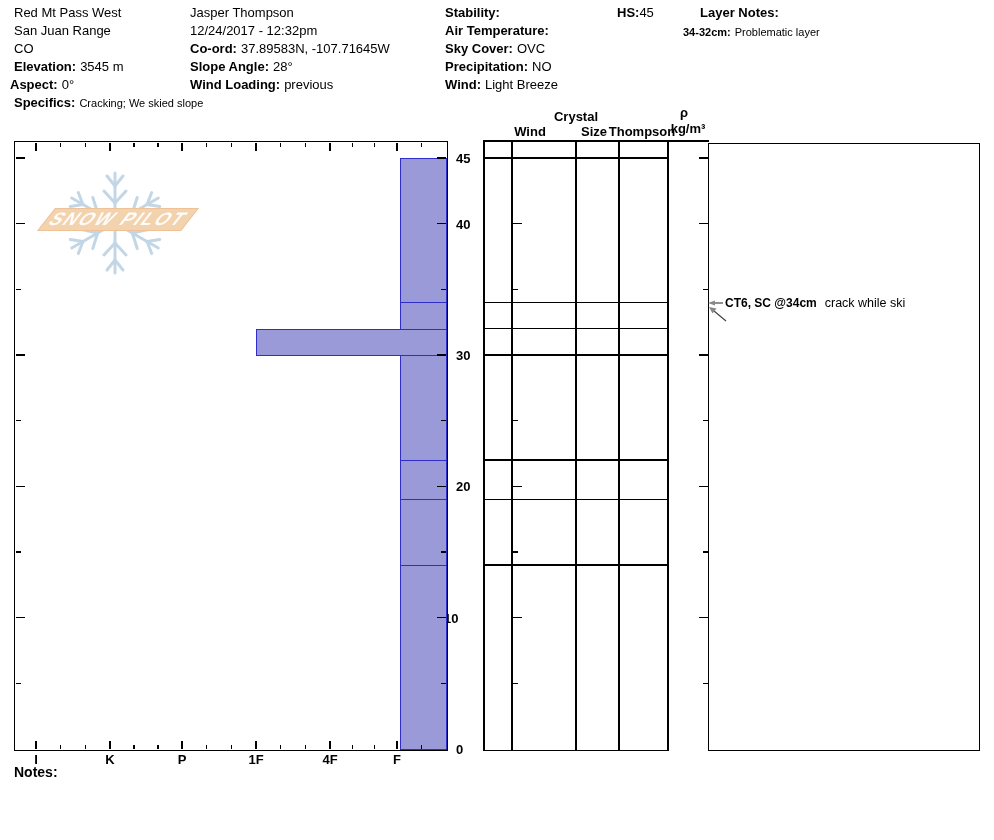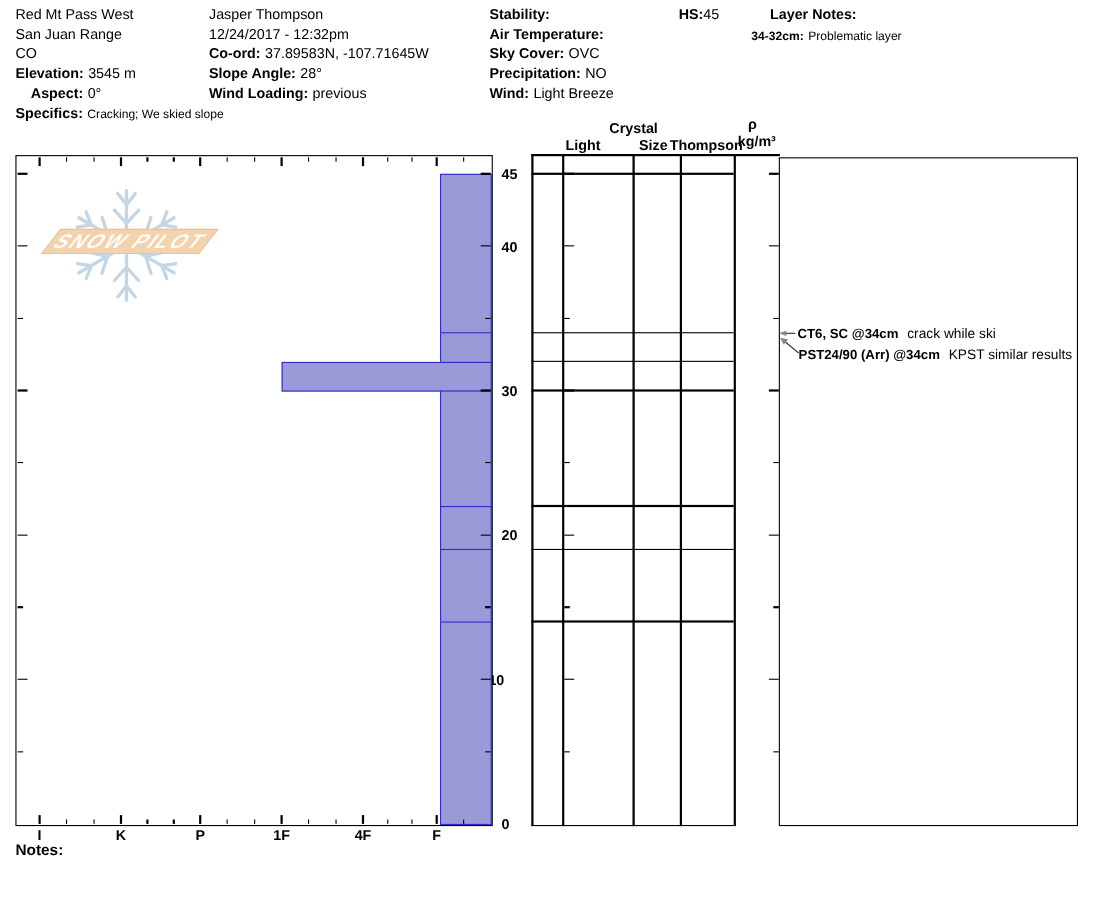--- a/index.html
+++ b/index.html
@@ -30,21 +30,21 @@
 
 <div id="stage">
 
   <div>
     <div class="line" style="left:14px;top:4px"><span>Red Mt Pass West</span></div>
     <div class="line" style="left:14px;top:22px"><span>San Juan Range</span></div>
     <div class="line" style="left:14px;top:40px"><span>CO</span></div>
     <div class="line" style="left:14px;top:58px">
       <span class="b">Elevation:</span><span class="v">3545 m</span>
     </div>
-    <div class="line" style="left:28px;top:76px">
+    <div class="line" style="left:10px;top:76px">
       <span class="b">Aspect:</span><span class="v">0°</span>
     </div>
     <div class="line" style="left:14px;top:94px">
       <span class="b">Specifics:</span><span class="v small">Cracking;  We skied slope</span>
     </div>
   </div>
 
   <div>
     <div class="line" style="left:190px;top:4px"><span>Jasper Thompson</span></div>
     <div class="line" style="left:190px;top:22px"><span>12/24/2017 - 12:32pm</span></div>
@@ -143,31 +143,28 @@
   <div class="blk" style="left:483px;top:140px;width:226px;height:1.5px"></div>
   <div class="blk" style="left:483px;top:749.5px;width:184px;height:1.5px"></div>
   <div class="blk" style="left:483px;top:140px;width:1.5px;height:611px"></div>
   <div class="blk" style="left:511px;top:140px;width:1.5px;height:611px"></div>
   <div class="blk" style="left:575px;top:140px;width:1.5px;height:611px"></div>
   <div class="blk" style="left:618px;top:140px;width:1.5px;height:611px"></div>
   <div class="blk" style="left:667px;top:140px;width:1.5px;height:611px"></div>
   <div class="frame" style="left:708px;top:143px;width:272px;height:608px;border-width:1.5px"></div>
 
   <div class="colhead" style="left:546px;top:109px;width:60px;text-align:center">Crystal</div>
-  <div class="colhead" style="left:500px;top:124px;width:60px;text-align:center">Light</div>
+  <div class="colhead" style="left:500px;top:124px;width:60px;text-align:center">Wind</div>
   <div class="colhead" style="left:564px;top:124px;width:60px;text-align:center">Size</div>
   <div class="colhead" style="left:607px;top:124px;width:70px;text-align:center">Thompson</div>
   <div class="colhead" style="left:664px;top:105px;width:40px;text-align:center">ρ</div>
   <div class="colhead" style="left:658px;top:121px;width:60px;text-align:center">kg/m³</div>
 
   <div class="testline" style="left:725px;top:296px">
     <span class="tb">CT6, SC @34cm</span><span class="tc">crack while ski</span>
-  </div>
-  <div class="testline" style="left:726px;top:315px">
-    <span class="tb">PST24/90 (Arr) @34cm</span><span class="tc">KPST similar results</span>
   </div>
   <svg class="abs" style="left:700px;top:295px;z-index:7" width="40" height="32" viewBox="0 0 40 32">
     <line x1="14" y1="8" x2="23" y2="8" stroke="#444" stroke-width="1.2"></line>
     <polygon points="8,8 15,5.6 15,10.4" fill="#888"></polygon>
     <line x1="14" y1="16" x2="26" y2="26" stroke="#444" stroke-width="1.2"></line>
     <polygon points="9,12 16.5,13.5 12.5,18.5" fill="#888"></polygon>
   </svg>
 
   <div class="line b" style="left:14px;top:763px;font-size:14px">Notes:</div>
 <div class="blk" style="left: 400px; top: 158px; width: 47px; height: 145.967px; background: rgb(155, 154, 216); border: 1.5px solid rgb(47, 46, 201); box-sizing: border-box; z-index: 2; position: absolute;"></div>

